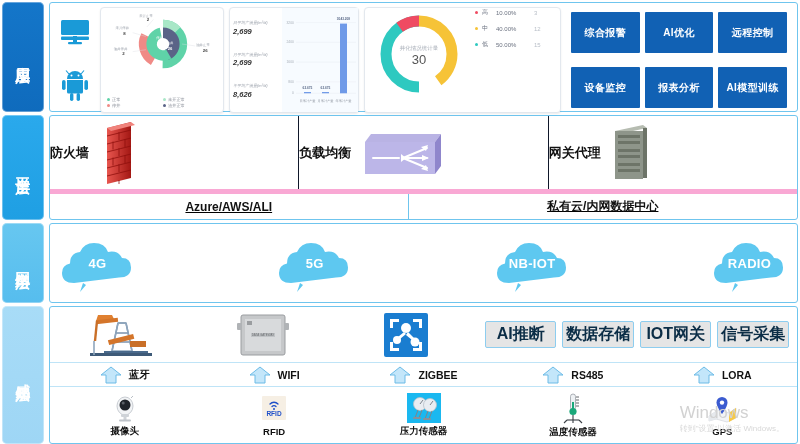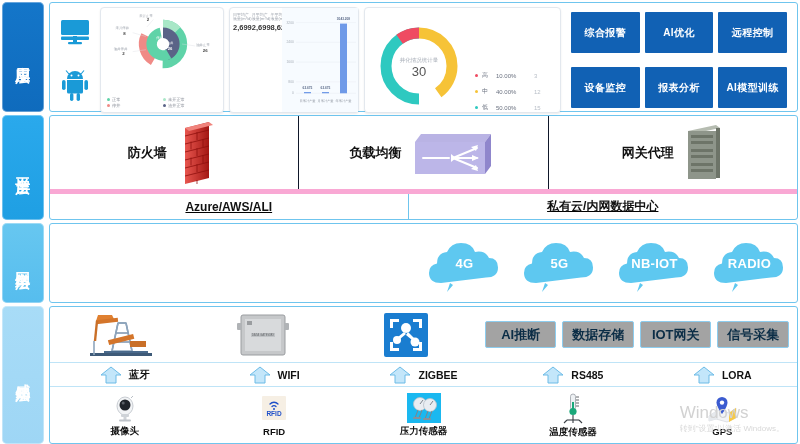--- a/index.html
+++ b/index.html
@@ -29,72 +29,72 @@
 
   .layer-body { flex: 1; border: 1px solid #6fc5ee; border-radius: 3px; background:#fff; display:flex; flex-direction:column; }
 
   
   .app-row { flex: 1; display: flex; padding: 4px; gap: 4px; }
   .app-icons { width: 42px; display:flex; flex-direction:column; align-items:center; justify-content:space-around; }
   .dash { flex: 1; display: flex; gap: 5px; }
   .card { background:#fff; border:1px solid #e3e8ee; border-radius:4px; box-shadow:0 1px 2px rgba(0,0,0,.08); position:relative; }
   .card-pie { width: 124px; }
   .card-bar { width: 130px; display:flex; }
-  .card-ring{ flex:1; display:flex; align-items:flex-end; }
+  .card-ring{ flex:1; display:flex; align-items:flex-start; }
 
   .app-btns { width: 228px; display:grid; grid-template-columns:repeat(3,1fr); grid-template-rows:repeat(2,1fr);
               gap:14px 5px; padding:5px 6px; }
   .btn {
     background:#1161b4; color:#fff; font-size:10px; font-weight:bold;
     display:flex; align-items:center; justify-content:center; border-radius:1px;
     letter-spacing:.4px;
   }
 
   
   .plat-top { flex:1; display:flex; }
-  .plat-cell { flex:1; display:flex; align-items:center; justify-content:center; gap:8px; }
+  .plat-cell { flex:1; display:flex; align-items:center; justify-content:flex-start; gap:8px; }
   .plat-cell + .plat-cell { border-left:1px solid #0f172a; }
   .plat-label { font-size:13px; color:#111; font-weight:bold; }
   .plat-bottom { height:30px; display:flex; border-top:5px solid #f9a8d4;text-decoration:underline; }
   .plat-b-cell { display:flex; align-items:center; justify-content:center; font-size:12px; font-weight:bold; color:#111; }
   .plat-b-cell.left { flex:0 0 48%; border-right:1px solid #6fc5ee; }
   .plat-b-cell.right{ flex:1; }
 
   
-  .net-row { flex:1; display:flex; align-items:center; justify-content:flex-end; }
+  .net-row { flex:1; display:flex; align-items:center; justify-content:space-between; }
   .cloud { position:relative; width:95px; height:52px; display:flex; align-items:center; justify-content:center; }
   .cloud svg { position:absolute; inset:0; }
   .cloud span { position:relative; color:#fff; font-size:13px; font-weight:bold; letter-spacing:.3px; }
 
   
   .sense-body { flex:1; display:flex; flex-direction:column; }
   .sense-top { flex:1; display:flex; align-items:center; border-bottom:1px solid #bfe4f7; }
   .sense-dev { flex:1; display:flex; align-items:center; justify-content:center; }
   .sense-boxes { flex:0 0 320px; display:flex; align-items:center; justify-content:space-around; gap:6px; padding:0 8px; }
-  .sbox { flex:1; height:27px; background:#a3a3a3; border:1px solid #8dcdef; border-radius:2px;
-          display:flex; align-items:center; justify-content:center; font-size:13px; color:#0b2d46; font-weight:bold; }
+  .sbox { flex:1; height:27px; background:#e5e5e5; border:1px solid #8dcdef; border-radius:2px;
+          display:flex; align-items:center; justify-content:center; font-size:16px; color:#0b2d46; font-weight:bold; }
 
   .arrow-row { height:24px; display:flex; align-items:center; border-bottom:1px solid #bfe4f7; }
   .arrow-item { flex:1; display:flex; align-items:center; justify-content:center; gap:7px; }
   .arrow-item span { font-size:10.5px; font-weight:bold; color:#111; }
 
   .sensor-row { height:56px; display:flex; align-items:center; }
   .sensor { flex:1; display:flex; flex-direction:column; align-items:center; justify-content:center; gap:2px; }
   .sensor .cap { font-size:9.5px; font-weight:bold; color:#111; }
 
   .watermark { position:absolute; right:16px; bottom:10px; text-align:left; pointer-events:none; }
   .wm1 { color:#d2d2d2; font-size:17px; }
   .wm2 { color:#d8d8d8; font-size:8px; }
 
   
   .pie-legend { position:absolute; left:6px; bottom:4px; right:6px;
                 display:grid; grid-template-columns:1fr 1fr; gap:1px 2px; }
   .pl { display:flex; align-items:center; gap:2px; font-size:4.2px; color:#8a8f99; }
   .dot { width:3px; height:3px; border-radius:50%; flex:none; }
-  .stat-col { width:52px; display:flex; flex-direction:row; justify-content:space-around; padding:5px 3px; }
+  .stat-col { width:52px; display:flex; flex-direction:column; justify-content:space-around; padding:5px 3px;font-style:italic; }
   .stat-lab { font-size:4px; color:#9aa0aa; line-height:1.1; }
   .stat-val { font-size:7.5px; font-weight:bold; color:#333; margin-top:1px; }
   .bar-wrap { flex:1; background:#f7fbff; position:relative; }
   .ring-legend { display:flex; flex-direction:column; gap:7px; font-size:6px; color:#6b7280; }
   .rl { display:flex; align-items:center; gap:4px; }
   .rl .nm { width:10px; }
   .rl .pc { width:34px; }
   .rl .ct { color:#b8bec7; }
 </style>
 </head>

